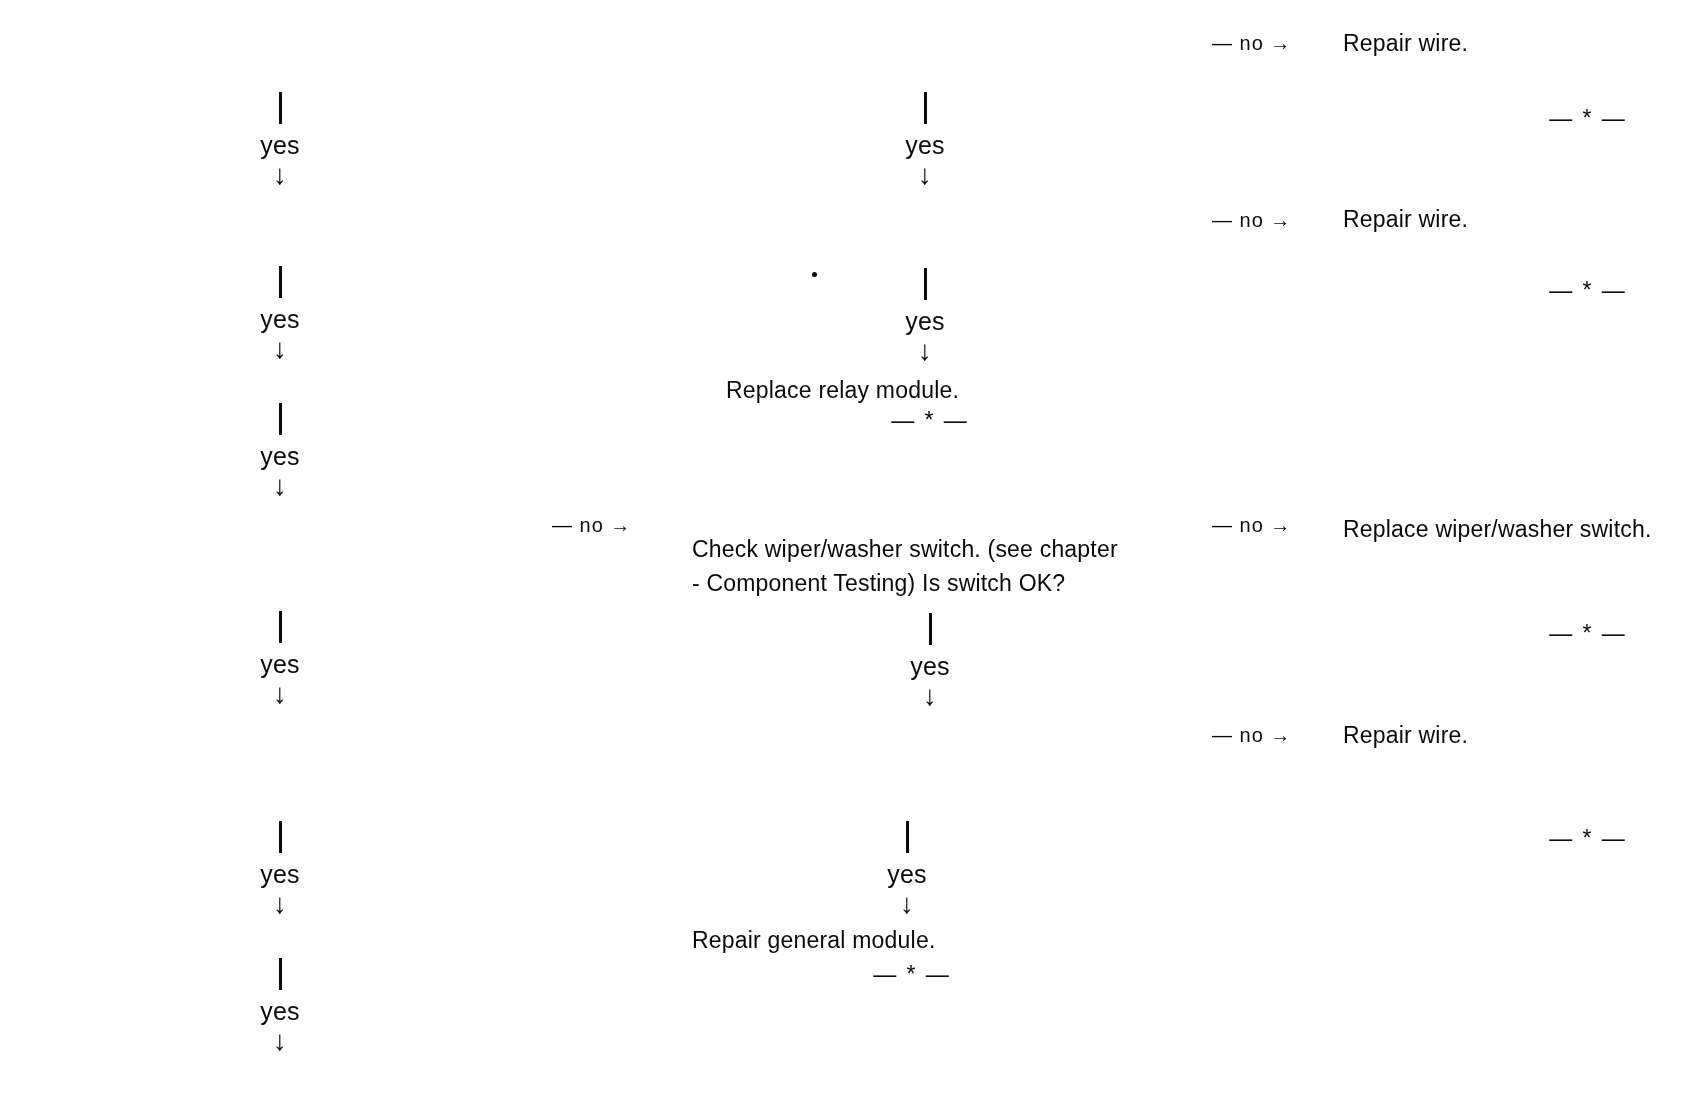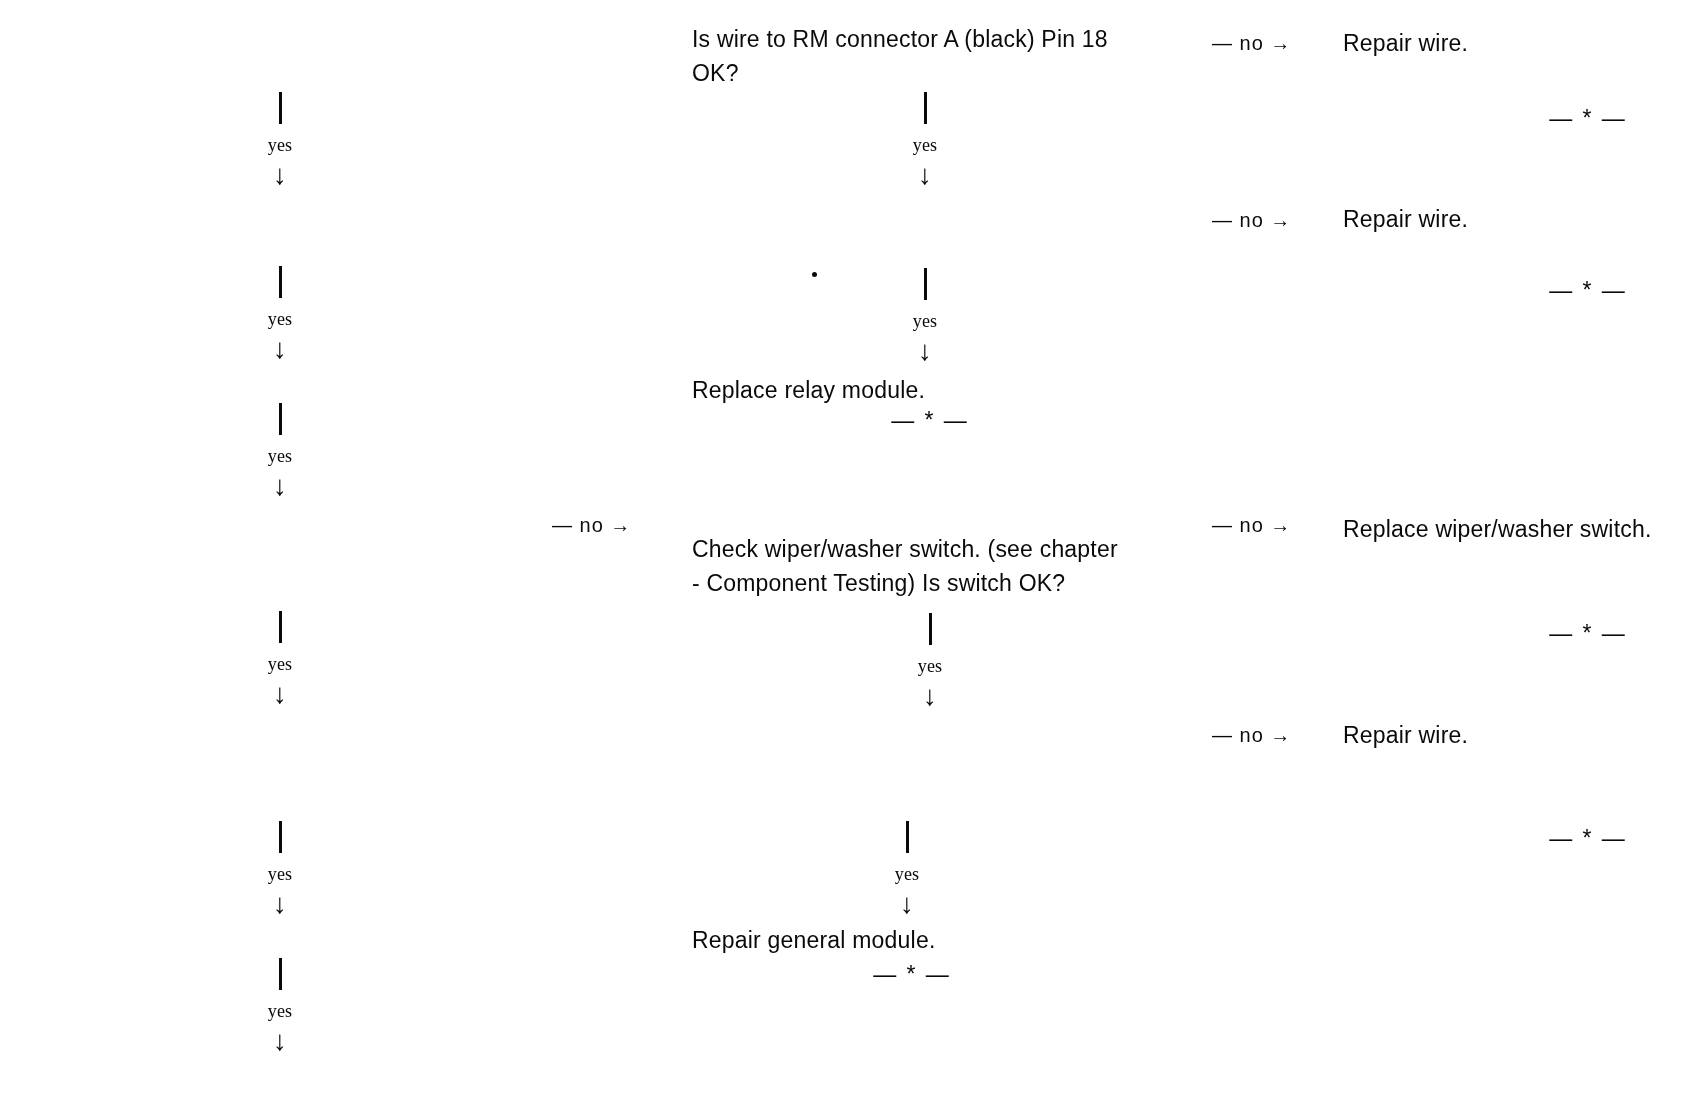--- a/index.html
+++ b/index.html
@@ -25,23 +25,22 @@
     display:flex;
     flex-direction:column;
     align-items:center;
   }
   .vbar{
     width:3px;height:32px;
     background:#0a0a0a;
     margin-bottom:8px;
   }
   .yes{
-    font-size:18px;line-height:26px;
+    font-size:25px;line-height:26px;
     letter-spacing:0.2px;
-    font-family:Liberation Serif, serif;
   }
   .arr{
     font-size:28px;line-height:28px;
     margin-top:3px;
   }
   .no-link{
     position:absolute;
     font-size:20px;line-height:26px;
     white-space:nowrap;
     letter-spacing:1px;
@@ -58,25 +57,23 @@
     position:absolute;
     width:5px;height:5px;border-radius:50%;
     background:#0a0a0a;
   }
 </style>
 </head>
 <body>
 
 <div class="canvas">
 
-  <div class="txt" style="left:692px;top:22px;width:460px">Is wire to RM connector A (black) Pin 18
-OK?</div>
 
 
-  <div class="txt" style="left:692px;top:373px;width:460px">Replace relay module.</div>
+  <div class="txt" style="left:726px;top:373px;width:460px">Replace relay module.</div>
 
   <div class="txt" style="left:692px;top:532px;width:470px">Check wiper/washer switch. (see chapter
 - Component Testing) Is switch OK?</div>
 
 
   <div class="txt" style="left:692px;top:923px;width:460px">Repair general module.</div>
 
 
   <div class="txt" style="left:1343px;top:26px;width:350px">Repair wire.</div>
 

